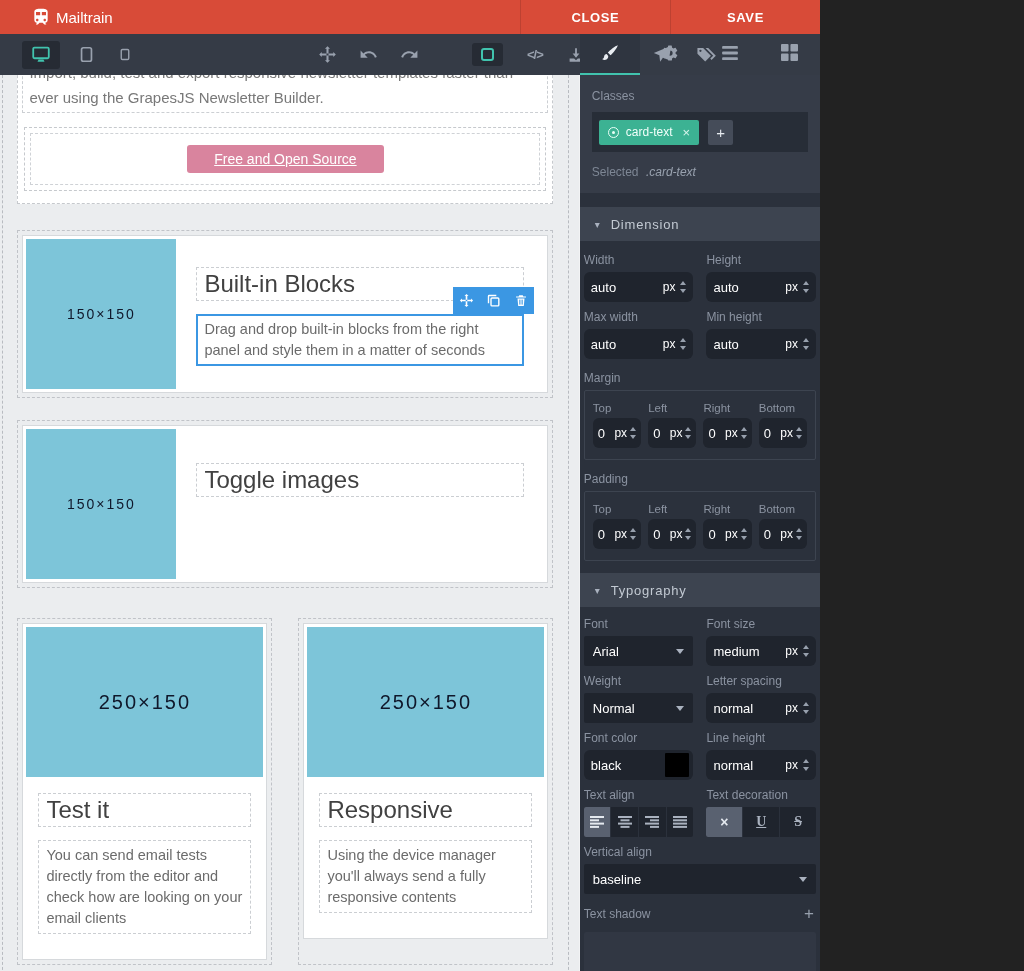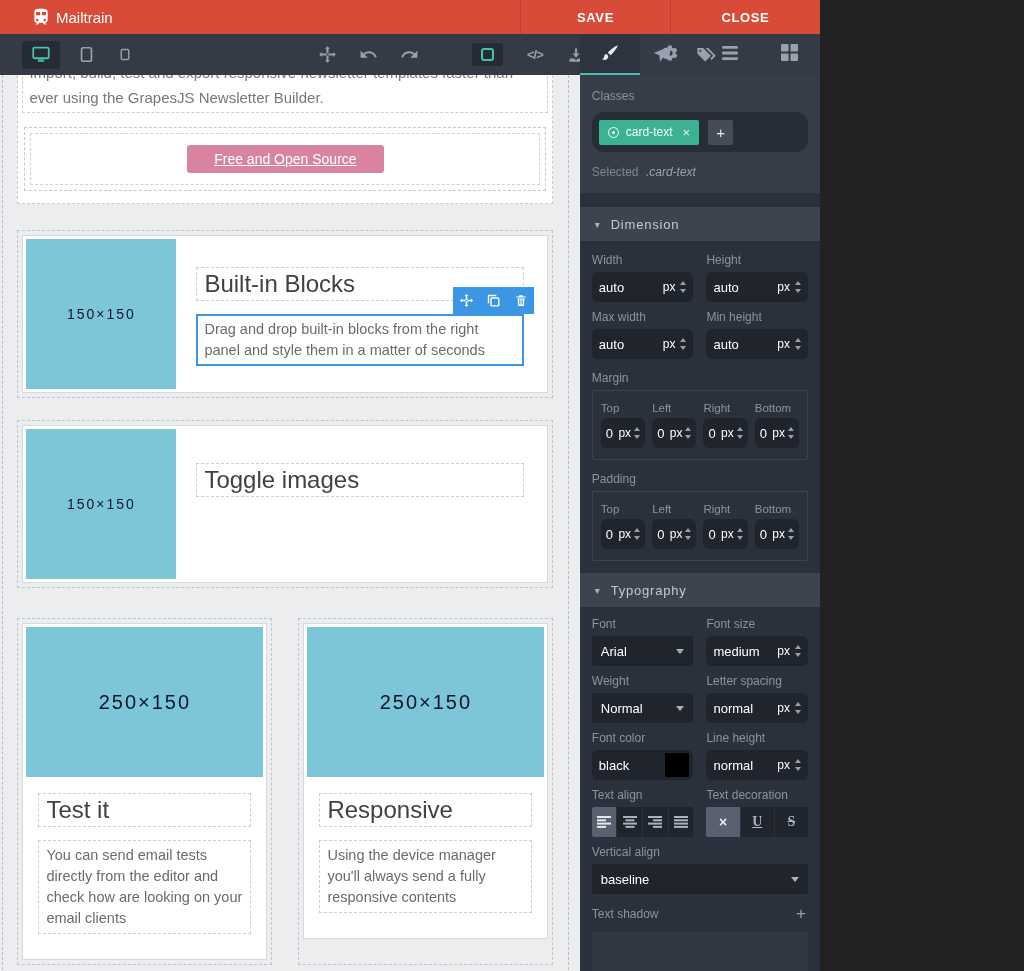--- a/index.html
+++ b/index.html
@@ -67,32 +67,32 @@
   .col{flex:1;border:1px dashed #c0c3c8;padding:4px}
   .vcard{background:#fff;border:1px solid #d6d9dc;padding:3px;display:block}
   .ph250{height:150px;font-size:20px}
   .vbody{padding:8px 12px 22px}
   .vbody .title-box{margin-top:8px}
 
   
   .style-panel{width:300px;background:var(--dark2);color:#cfd5dd;font-size:12px;overflow:hidden}
   .classes-area{background:var(--dark4);padding:14px 12px 14px}
   .plabel{font-size:12px;color:var(--lbl)}
-  .tags-box{margin-top:9px;background:#272d37;border-radius:12px;padding:7px;display:flex;align-items:center;min-height:40px}
+  .tags-box{margin-top:9px;background:#272d37;border-radius:0;padding:7px;display:flex;align-items:center;min-height:40px}
   .class-tag{background:var(--tag);border-radius:2px;color:#f2fffb;display:flex;align-items:center;gap:7px;padding:5px 9px;font-size:12px}
   .dot-ico{width:11px;height:11px;border:1.5px solid #eafff7;border-radius:50%;display:flex;align-items:center;justify-content:center}
   .dot-ico i{width:3px;height:3px;background:#eafff7;border-radius:50%}
   .tag-x{cursor:pointer;color:#d9f5ec;font-size:13px;margin-left:3px}
   .plus-btn{width:25px;height:25px;background:#454c59;border-radius:2px;color:#e6eaef;display:flex;align-items:center;justify-content:center;font-size:15px;margin-left:9px;cursor:pointer}
   .sel-row{margin-top:13px;color:#7e8795}
   .sel-row em{color:#99a2af;margin-left:4px}
   .gap{height:14px;background:var(--dark2)}
   .sec-head{height:34px;background:var(--dark3);display:flex;align-items:center;gap:10px;padding:0 15px;color:#c3cad3;font-size:13px;letter-spacing:.8px;cursor:pointer}
   .caret{color:#aab2bf;font-size:10px}
-  .sec-body{background:var(--dark2);padding:4px 12px 12px}
+  .sec-body{background:var(--dark2);padding:4px 4px 12px}
   .row2{display:flex;gap:13px}
   .half{flex:1;min-width:0}
   .flabel{color:var(--lbl);margin:8px 0 5px}
   .pinput{background:var(--inp);height:30px;border-radius:6px;display:flex;align-items:center;padding:0 7px;color:#fff;font-size:13px}
   .pval{flex:1;overflow:hidden;white-space:nowrap}
   .punit{color:#fff;font-size:12px;margin:0 5px 0 8px}
   .spin{display:flex;flex-direction:column;gap:4px;cursor:pointer}
   .spin .up{width:0;height:0;border-left:3.5px solid transparent;border-right:3.5px solid transparent;border-bottom:4.5px solid #97a0ad}
   .spin .dn{width:0;height:0;border-left:3.5px solid transparent;border-right:3.5px solid transparent;border-top:4.5px solid #97a0ad}
   .pselect{background:var(--inp);height:30px;border-radius:2px;display:flex;align-items:center;padding:0 9px;color:#fff;font-size:13px;cursor:pointer}
@@ -124,22 +124,22 @@
   <div class="hdr">
     <div class="hdr-left">
       <span class="logo">
         <svg viewBox="0 0 24 24" fill="#fff">
             <path d="M12 2c-4.42 0-8 .5-8 4v9.5C4 17.43 5.57 19 7.5 19L6 20.5v.5h2.23l2-2H14l2 2h2.27v-.5L16.5 19c1.93 0 3.5-1.57 3.5-3.5V6c0-3.5-3.58-4-8-4zM7.5 17c-.83 0-1.5-.67-1.5-1.5S6.67 14 7.5 14s1.5.67 1.5 1.5S8.33 17 7.5 17zm3.5-7H6V6h5v4zm2 0V6h5v4h-5zm3.5 7c-.83 0-1.5-.67-1.5-1.5s.67-1.5 1.5-1.5 1.5.67 1.5 1.5-.67 1.5-1.5 1.5z"></path>
           </svg>
       </span>
       <span class="app-title">Mailtrain</span>
     </div>
     <div class="hdr-right">
+      <div class="hbtn">CLOSE</div>
       <div class="hbtn">SAVE</div>
-      <div class="hbtn">CLOSE</div>
     </div>
   </div>
 
   <div class="tbrow">
     <div class="tb-left">
       <div class="grp grp-devices">
         <span class="tb-ico ico-box">
           <svg width="20" height="18" viewBox="0 0 24 22">
               <rect x="2.5" y="2" width="19" height="13" rx="1.5" fill="none" stroke="currentColor" stroke-width="2.2"></rect>
               <path d="M9 16.5h6l1.3 2.7H7.7z" fill="currentColor"></path>

